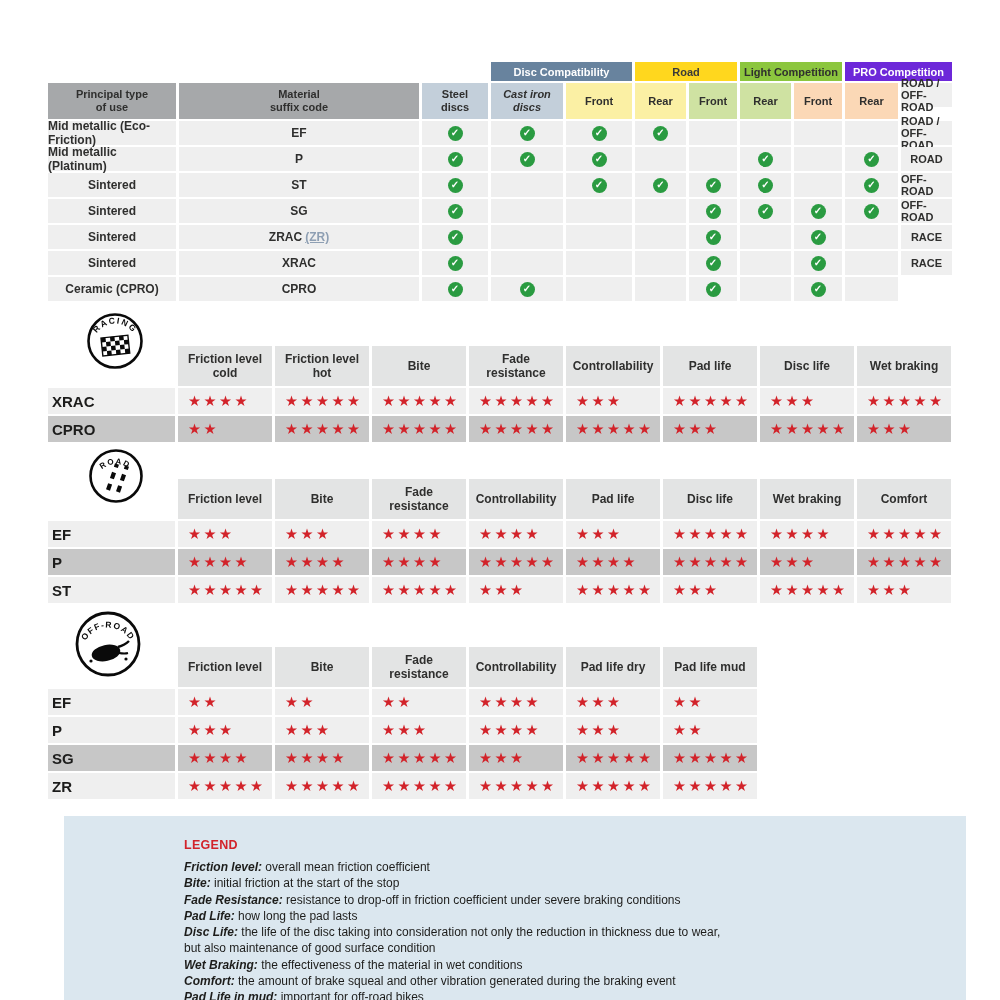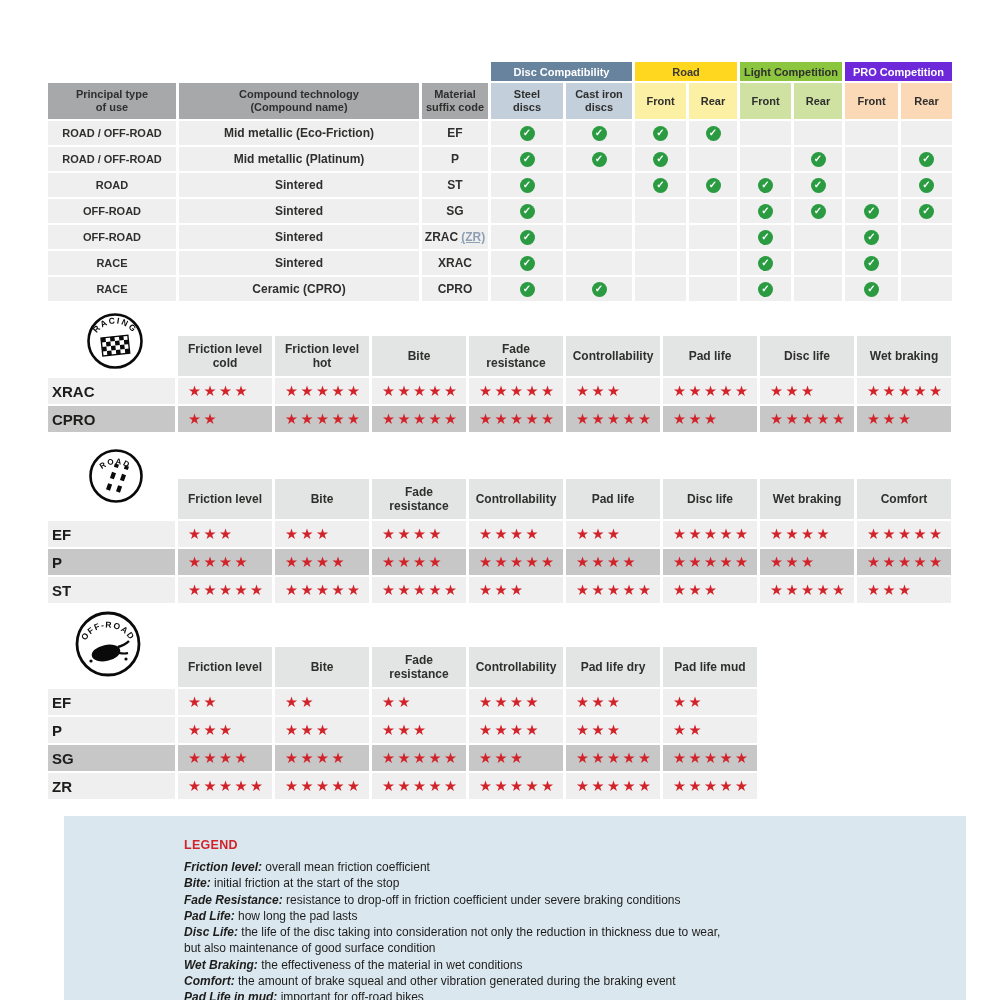--- a/index.html
+++ b/index.html
@@ -67,27 +67,25 @@
 <div class="page">
 
   <div id="compat">
       <div class="gh gh-spacer"></div>
       <div class="gh gh-group" style="background: rgb(104, 131, 158); color: rgb(255, 255, 255);">Disc Compatibility</div>
       <div class="gh gh-group" style="background: rgb(255, 215, 30); color: rgb(58, 58, 57);">Road</div>
       <div class="gh gh-group" style="background: rgb(140, 198, 62); color: rgb(47, 47, 46);">Light Competition</div>
       <div class="gh gh-group" style="background: #6d28d9; color: rgb(255, 255, 255);">PRO Competition</div>
       <div class="ch ch-gray">Principal type
 of use</div>
-      <div class="ch ch-gray">Compound technology
-(Compound name)</div>
       <div class="ch ch-gray">Material
 suffix code</div>
       <div class="ch" style="background: rgb(195, 207, 218);">Steel
 discs</div>
-      <div class="ch" style="background: rgb(195, 207, 218);">Cast iron
+      <div class="ch" style="background: rgb(195, 207, 218); font-style: italic;">Cast iron
 discs</div>
       <div class="ch" style="background: rgb(251, 240, 164);">Front</div>
       <div class="ch" style="background: rgb(251, 240, 164);">Rear</div>
       <div class="ch" style="background: rgb(207, 226, 162);">Front</div>
       <div class="ch" style="background: rgb(207, 226, 162);">Rear</div>
       <div class="ch" style="background: rgb(251, 216, 182);">Front</div>
       <div class="ch" style="background: rgb(251, 216, 182);">Rear</div>
       <div class="cell">ROAD / OFF-ROAD</div>
       <div class="cell cell-tech">Mid metallic (Eco-Friction)</div>
       <div class="cell cell-code">EF</div>
@@ -245,21 +243,21 @@
         <rect x="0" y="9" width="4.5" height="4.5" fill="#0a0a0a"></rect>
           <rect x="9" y="9" width="4.5" height="4.5" fill="#0a0a0a"></rect>
           <rect x="18" y="9" width="4.5" height="4.5" fill="#0a0a0a"></rect>
         <rect x="4.5" y="13.5" width="4.5" height="4.5" fill="#0a0a0a"></rect>
           <rect x="13.5" y="13.5" width="4.5" height="4.5" fill="#0a0a0a"></rect>
           <rect x="22.5" y="13.5" width="4.5" height="4.5" fill="#0a0a0a"></rect>
       </g>
     </svg>
   </div>
 
-  <div id="rt-racing" class="rt" style="top:292px">
+  <div id="rt-racing" class="rt" style="top:302px">
       <div class="rt-hspacer"></div>
       <div class="rt-hcell">Friction level cold</div>
       <div class="rt-hcell">Friction level hot</div>
       <div class="rt-hcell">Bite</div>
       <div class="rt-hcell">Fade resistance</div>
       <div class="rt-hcell">Controllability</div>
       <div class="rt-hcell">Pad life</div>
       <div class="rt-hcell">Disc life</div>
       <div class="rt-hcell">Wet braking</div>
       <div class="rt-label row-light">XRAC</div>

